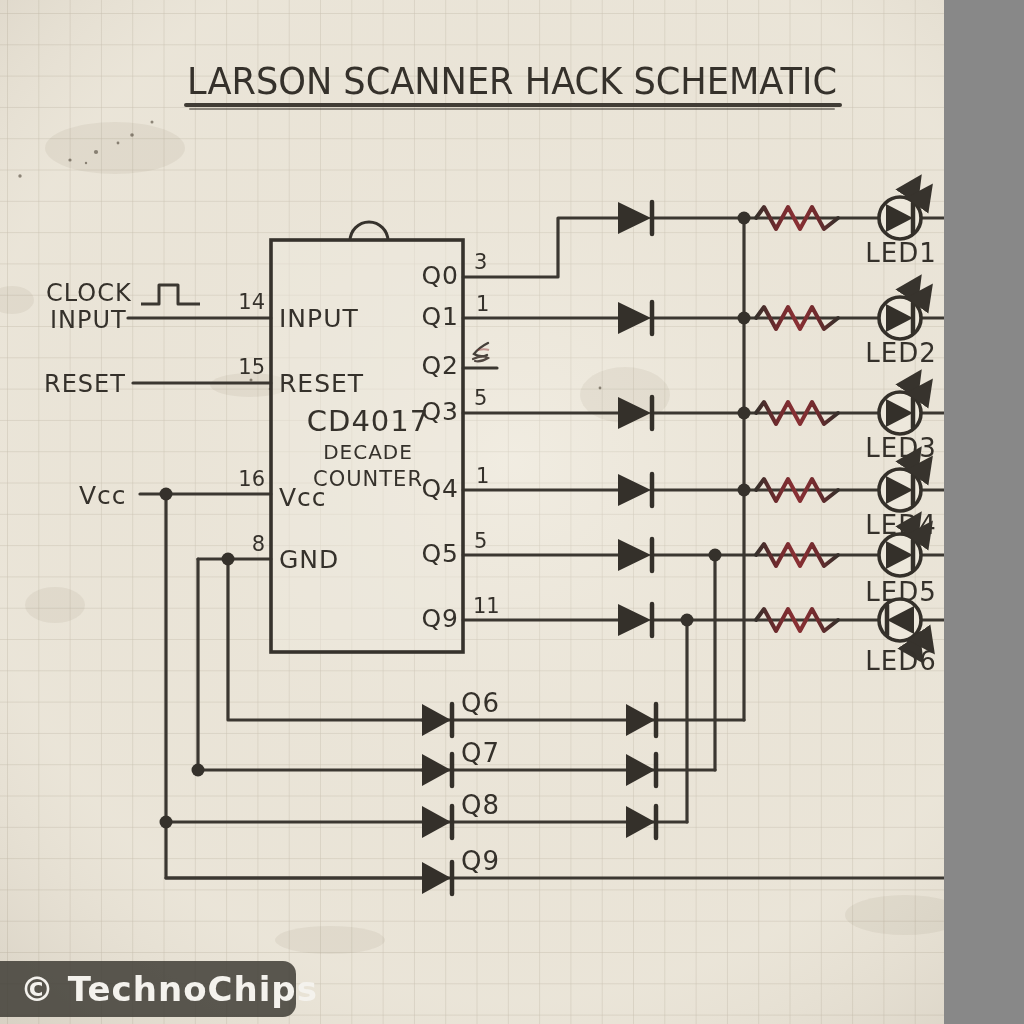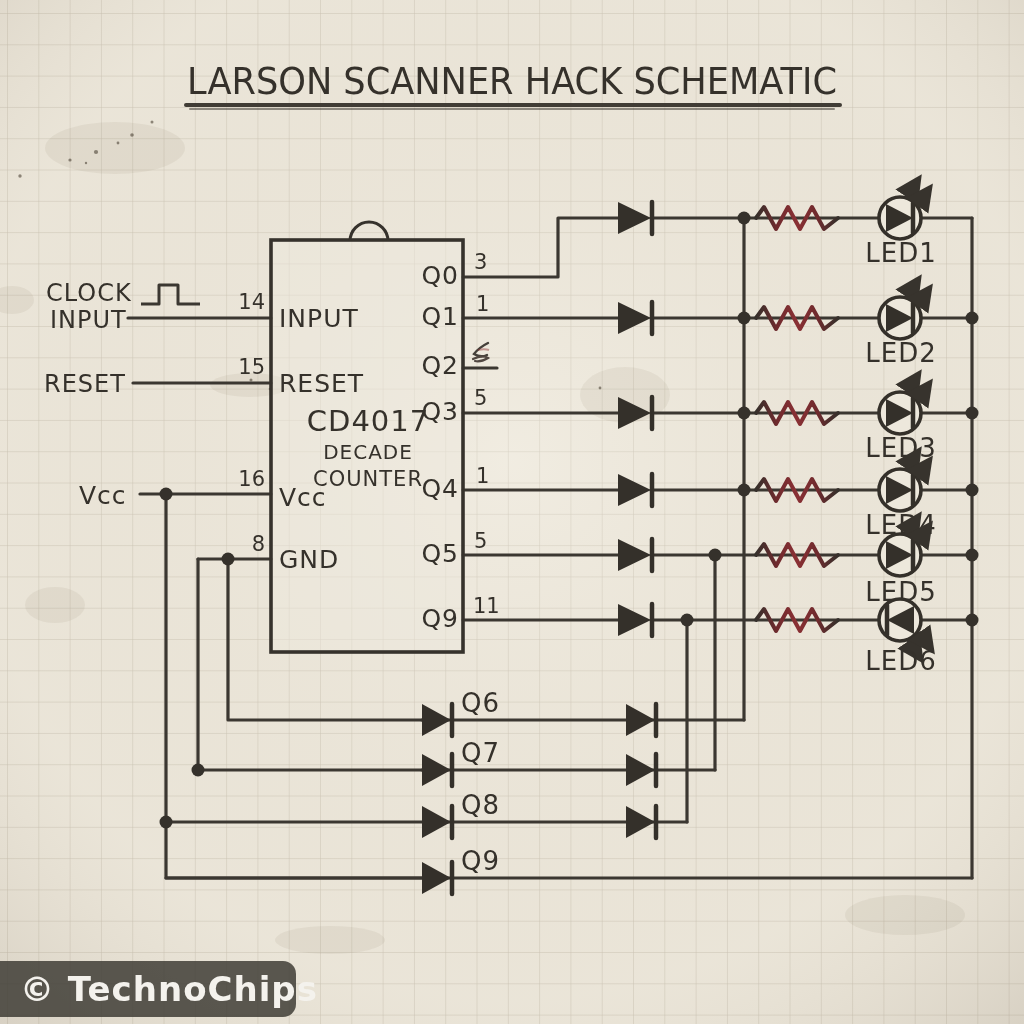--- a/index.html
+++ b/index.html
@@ -1,16 +1,16 @@
 <!DOCTYPE html>
 <html><head>
 <meta charset="utf-8">
 <style>
   html,body{margin:0;padding:0;background:#888;}
-  .page{position:relative;width:1024px;height:1024px;overflow:hidden;background:#ece7db;text-decoration:underline;}
+  .page{position:relative;width:944px;height:1024px;overflow:hidden;background:#ece7db;text-decoration:underline;}
   svg{display:block;}
   text{font-family:"DejaVu Sans","Liberation Sans",sans-serif;fill:#35312b;}
   .hand{letter-spacing:1px;}
   .wm-text{font-weight:bold;fill:#f4f2ed;letter-spacing:1px;}
 </style>
 </head>
 <body>
 
 <div class="page">
 <svg width="1024" height="1024" viewBox="0 0 1024 1024">

